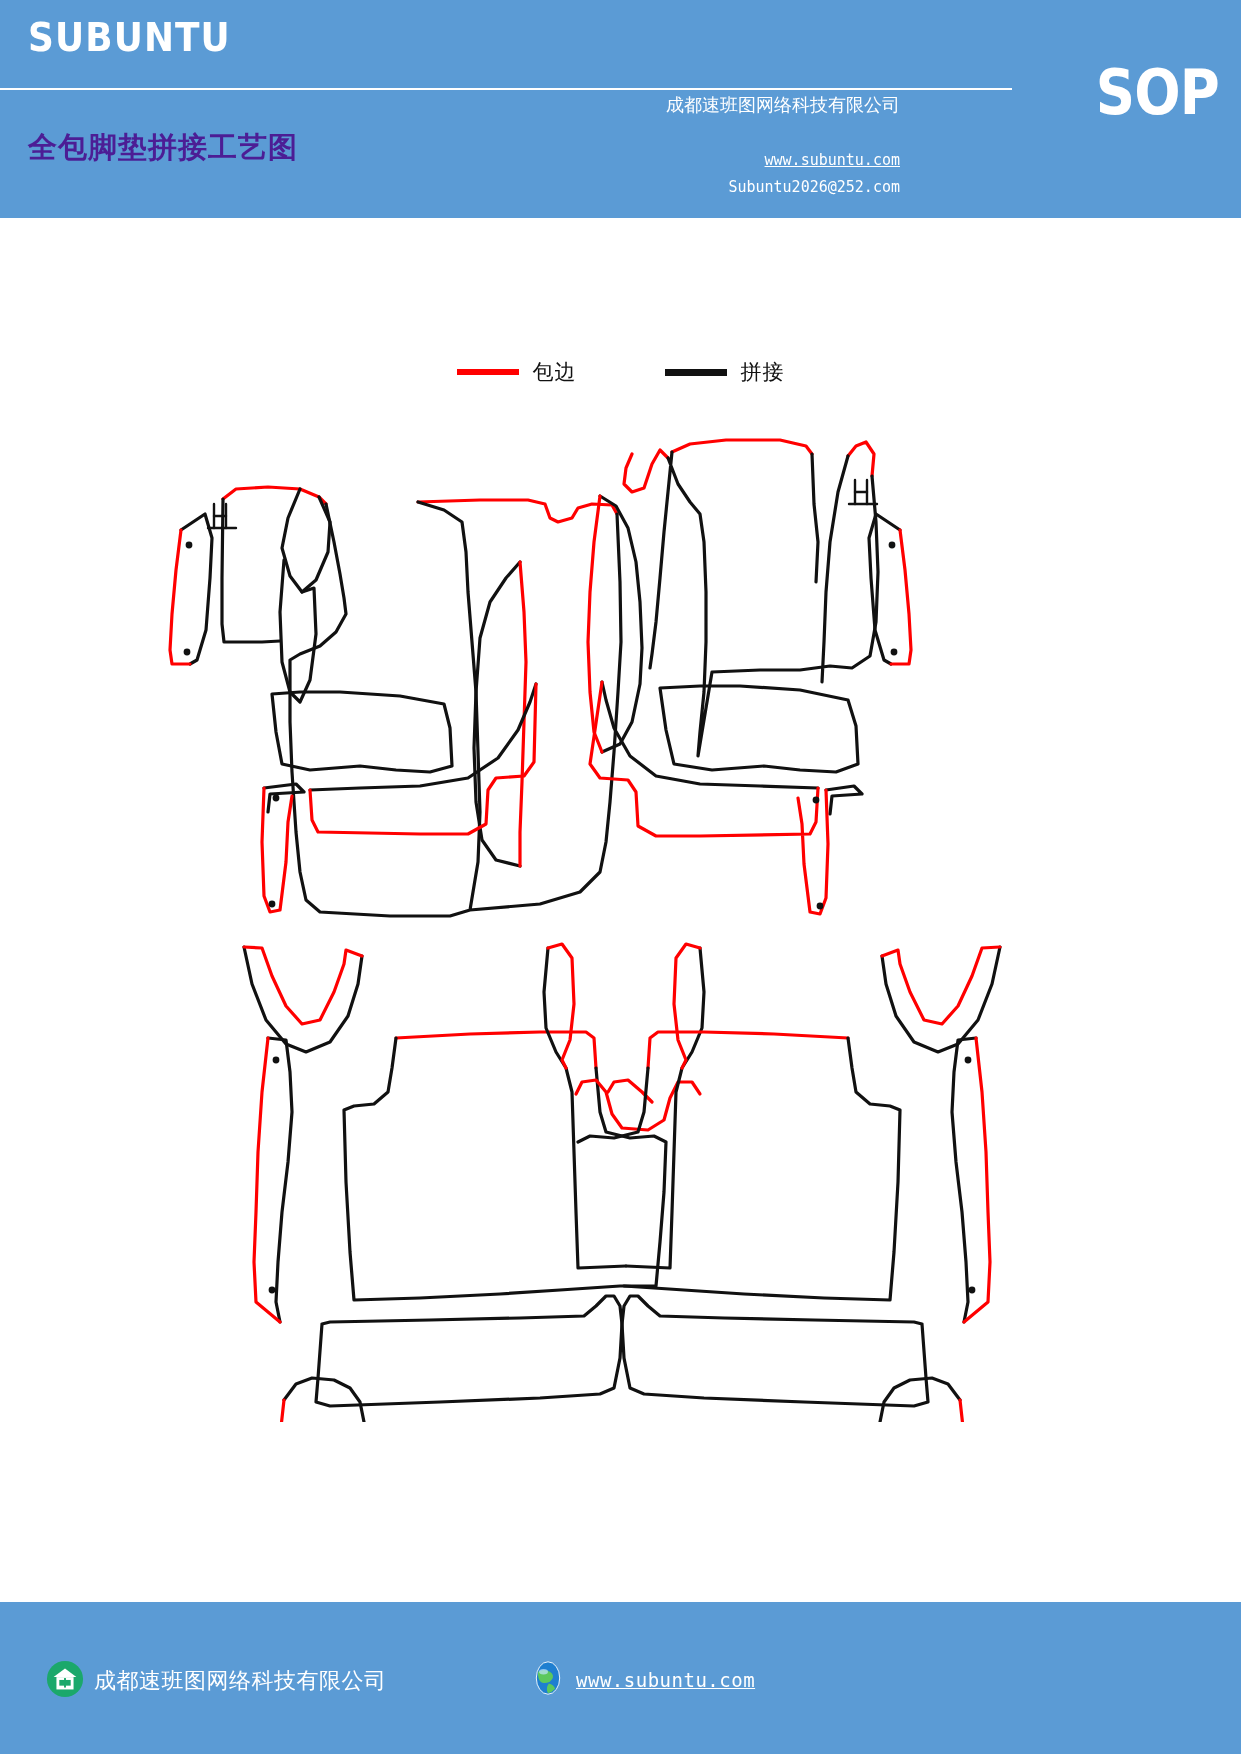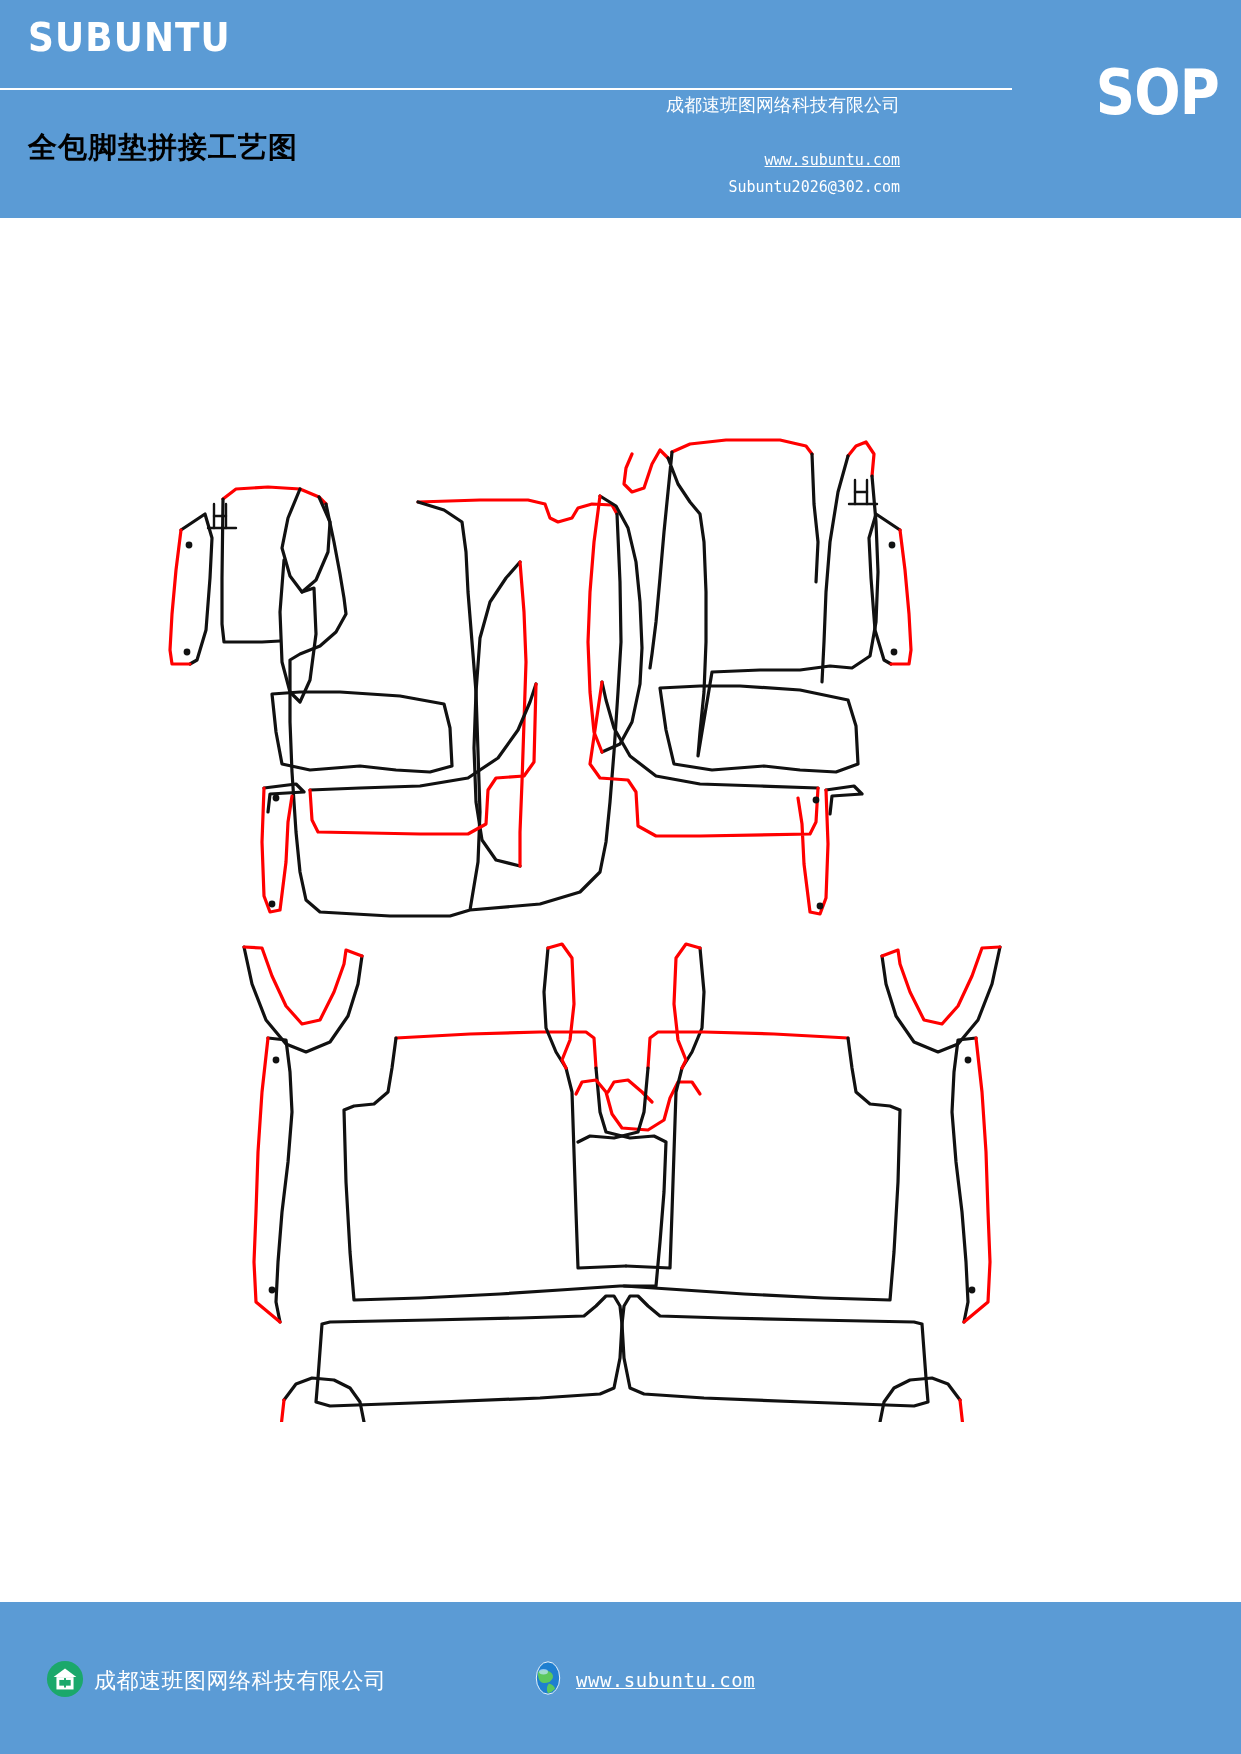--- a/index.html
+++ b/index.html
@@ -43,21 +43,21 @@
     width: 1012px;
     height: 2px;
     background: #ffffff;
   }
   .doc-title {
     position: absolute;
     left: 28px; top: 133px;
     font-family: "DejaVu Sans", sans-serif;
     font-size: 29px;
     font-weight: 700;
-    color: #000000;
+    color: #4c1d95;
     letter-spacing: 1px;
     line-height: 1;
   }
   .sop-badge {
     position: absolute;
     right: 22px; top: 62px;
     font-family: "DejaVu Sans", sans-serif;
     font-weight: 700;
     font-size: 62px;
     color: #ffffff;
@@ -194,25 +194,35 @@
 <body>
 
 <div class="page">
 
   <div class="header">
     <div class="brand">SUBUNTU</div>
     <div class="header-rule"></div>
     <div class="doc-title">全包脚垫拼接工艺图</div>
     <div class="hdr-company">成都速班图网络科技有限公司</div>
     <div class="hdr-url">www.subuntu.com</div>
-    <div class="hdr-mail">Subuntu2026@302.com</div>
+    <div class="hdr-mail">Subuntu2026@252.com</div>
     <div class="sop-badge">SOP</div>
   </div>
 
 
+  <div class="legend">
+    <div class="legend-item">
+      <span class="legend-swatch red"></span>
+      <span class="legend-label">包边</span>
+    </div>
+    <div class="legend-item">
+      <span class="legend-swatch black"></span>
+      <span class="legend-label">拼接</span>
+    </div>
+  </div>
 
   <div class="drawing-area">
     <svg viewBox="0 0 1241 1030" xmlns="http://www.w3.org/2000/svg" fill="none" stroke-width="3.2" stroke-linecap="round" stroke-linejoin="round">
 
       <g>
 
         <path stroke="#111111" d="M181,138 L205,122 L212,146 L210,186 L206,238 L197,268 L190,272"></path>
         <path stroke="#FF0000" d="M181,138 L176,178 L172,222 L170,258 L172,272 L190,272"></path>
         <circle cx="189" cy="153" r="3.4" fill="#111111" stroke="none"></circle>
         <circle cx="187" cy="260" r="3.4" fill="#111111" stroke="none"></circle>

